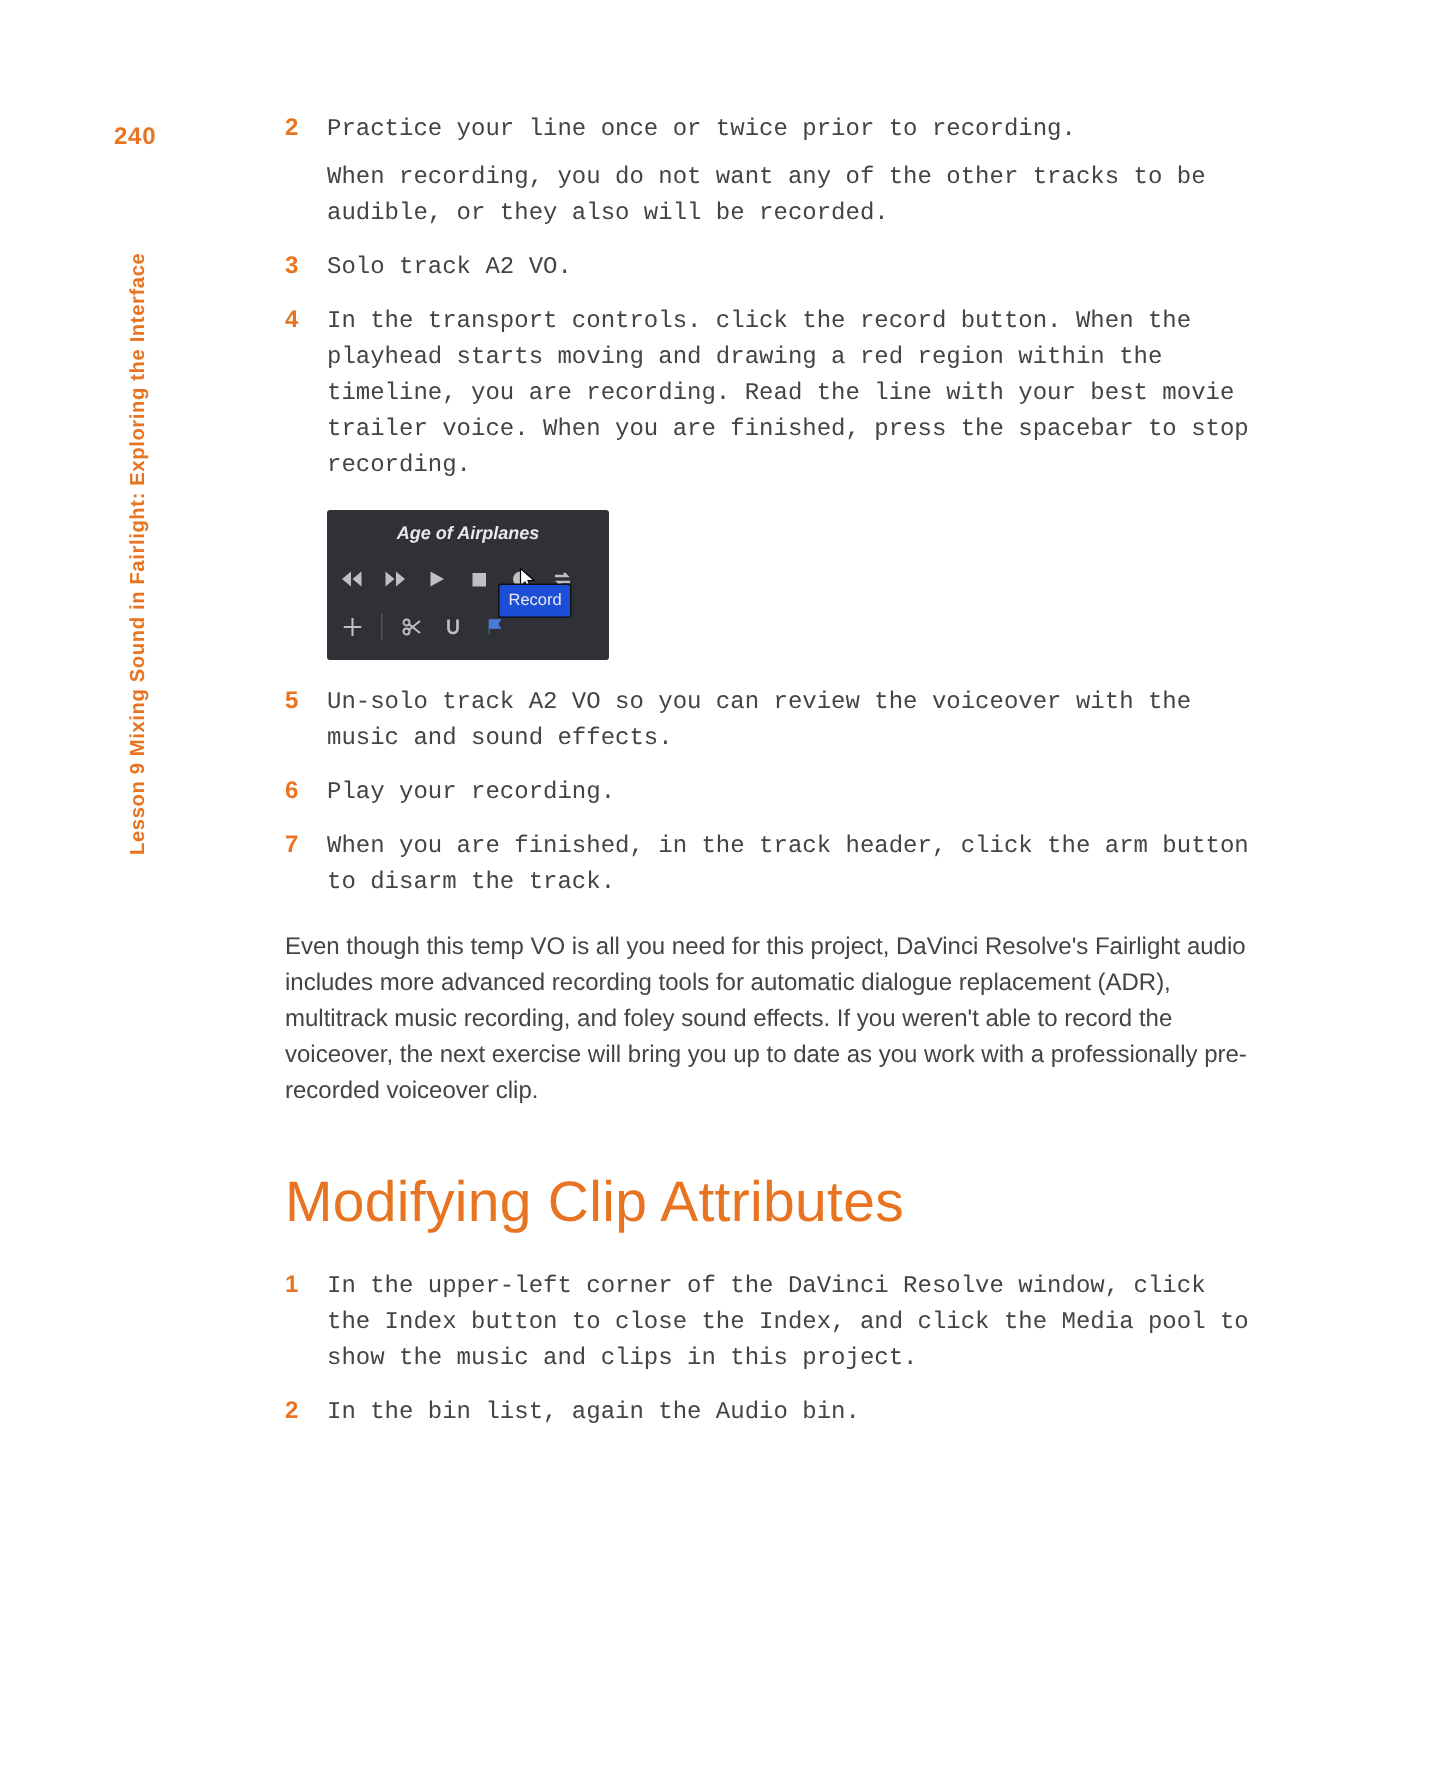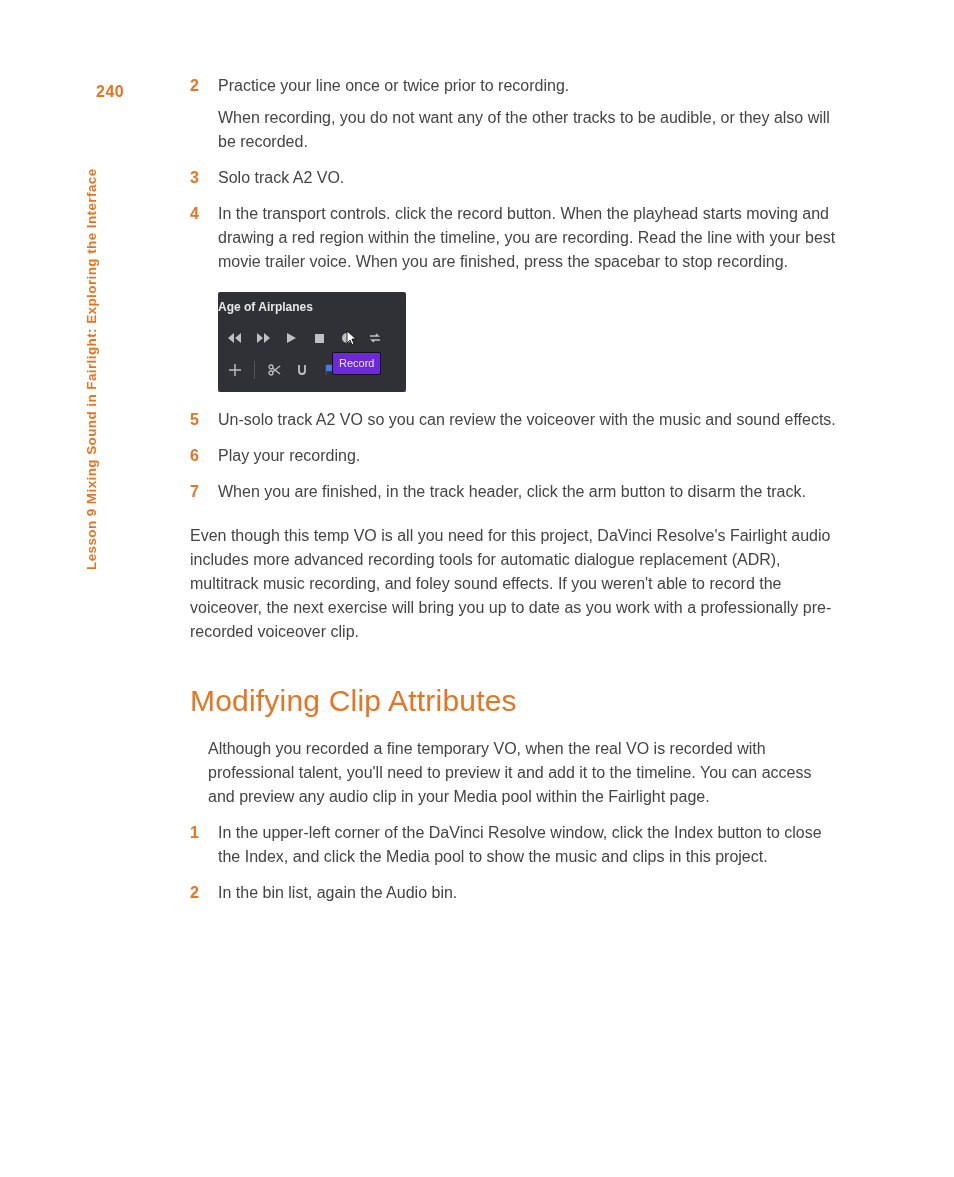--- a/index.html
+++ b/index.html
@@ -12,21 +12,21 @@
     line-height: 1.5;
     width: 954px;
   }
   .page {
     position: relative;
     padding: 70px 115px 60px 190px;
     box-sizing: border-box;
   }
   .page-number {
     position: absolute;
-    left: 96px;
+    left: 76px;
     top: 80px;
     font-weight: 700;
     color: #e87421;
     letter-spacing: 0.5px;
   }
   .side-title {
     position: absolute;
     left: 82px;
     top: 570px;
     transform: rotate(-90deg);
@@ -60,73 +60,76 @@
     font-weight: 700;
     width: 28px;
     flex-shrink: 0;
     text-align: left;
   }
   .step .body {
     flex: 1;
   }
   .step .body p {
     margin: 0 0 8px 0;
+    font-family: Liberation Mono, monospace;
   }
   .body-para {
     margin: 12px 0 12px 18px;
   }
   h1.section {
     color: #e87421;
     font-weight: 400;
-    font-size: 30px;
+    font-size: 38px;
     margin: 34px 0 14px 0;
     letter-spacing: 0.2px;
   }
   
   .transport {
     background: #2f3136;
     width: 188px;
     border-radius: 2px;
     margin: 10px 0 16px 28px;
     padding-bottom: 6px;
     position: relative;
     font-family: Arial, sans-serif;
   }
   .transport .title {
     color: #e8e8e8;
     font-size: 12px;
     font-weight: 600;
+    text-align: center;
     padding: 6px 0 6px 0;
+    font-style: italic;
   }
   .transport .row {
     display: flex;
     align-items: center;
     padding: 4px 10px;
     gap: 14px;
     height: 24px;
   }
   .transport .icon {
     color: #bfc0c2;
     width: 14px;
     height: 14px;
     display: flex;
     align-items: center;
     justify-content: center;
   }
   .transport svg { display:block; }
   .tooltip {
     position: absolute;
-    background: #6d28d9;
+    background: #1d4ed8;
     color: #eaeaea;
     border: 1px solid #111;
     font-size: 11px;
     padding: 2px 6px;
     border-radius: 2px;
     left: 114px;
-    top: 60px;
+    top: 49px;
   }
   .cursor {
     position: absolute;
     left: 128px;
     top: 38px;
     color: #fff;
   }
   .vdiv {
     width:1px; height:18px; background:#555; margin:0 -2px;
   }
@@ -243,21 +246,20 @@
     <div class="num">7</div>
     <div class="body">
       <p>When you are finished, in the track header, click the arm button to disarm the track.</p>
     </div>
   </div>
 
   <p class="body-para" style="margin-left:0;">Even though this temp VO is all you need for this project, DaVinci Resolve's Fairlight audio includes more advanced recording tools for automatic dialogue replacement (ADR), multitrack music recording, and foley sound effects. If you weren't able to record the voiceover, the next exercise will bring you up to date as you work with a professionally pre-recorded voiceover clip.</p>
 
   <h1 class="section">Modifying Clip Attributes</h1>
 
-  <p class="body-para">Although you recorded a fine temporary VO, when the real VO is recorded with professional talent, you'll need to preview it and add it to the timeline. You can access and preview any audio clip in your Media pool within the Fairlight page.</p>
 
   <div class="step">
     <div class="num">1</div>
     <div class="body">
       <p>In the upper-left corner of the DaVinci Resolve window, click the Index button to close the Index, and click the Media pool to show the music and clips in this project.</p>
     </div>
   </div>
   <div class="step">
     <div class="num">2</div>
     <div class="body">

